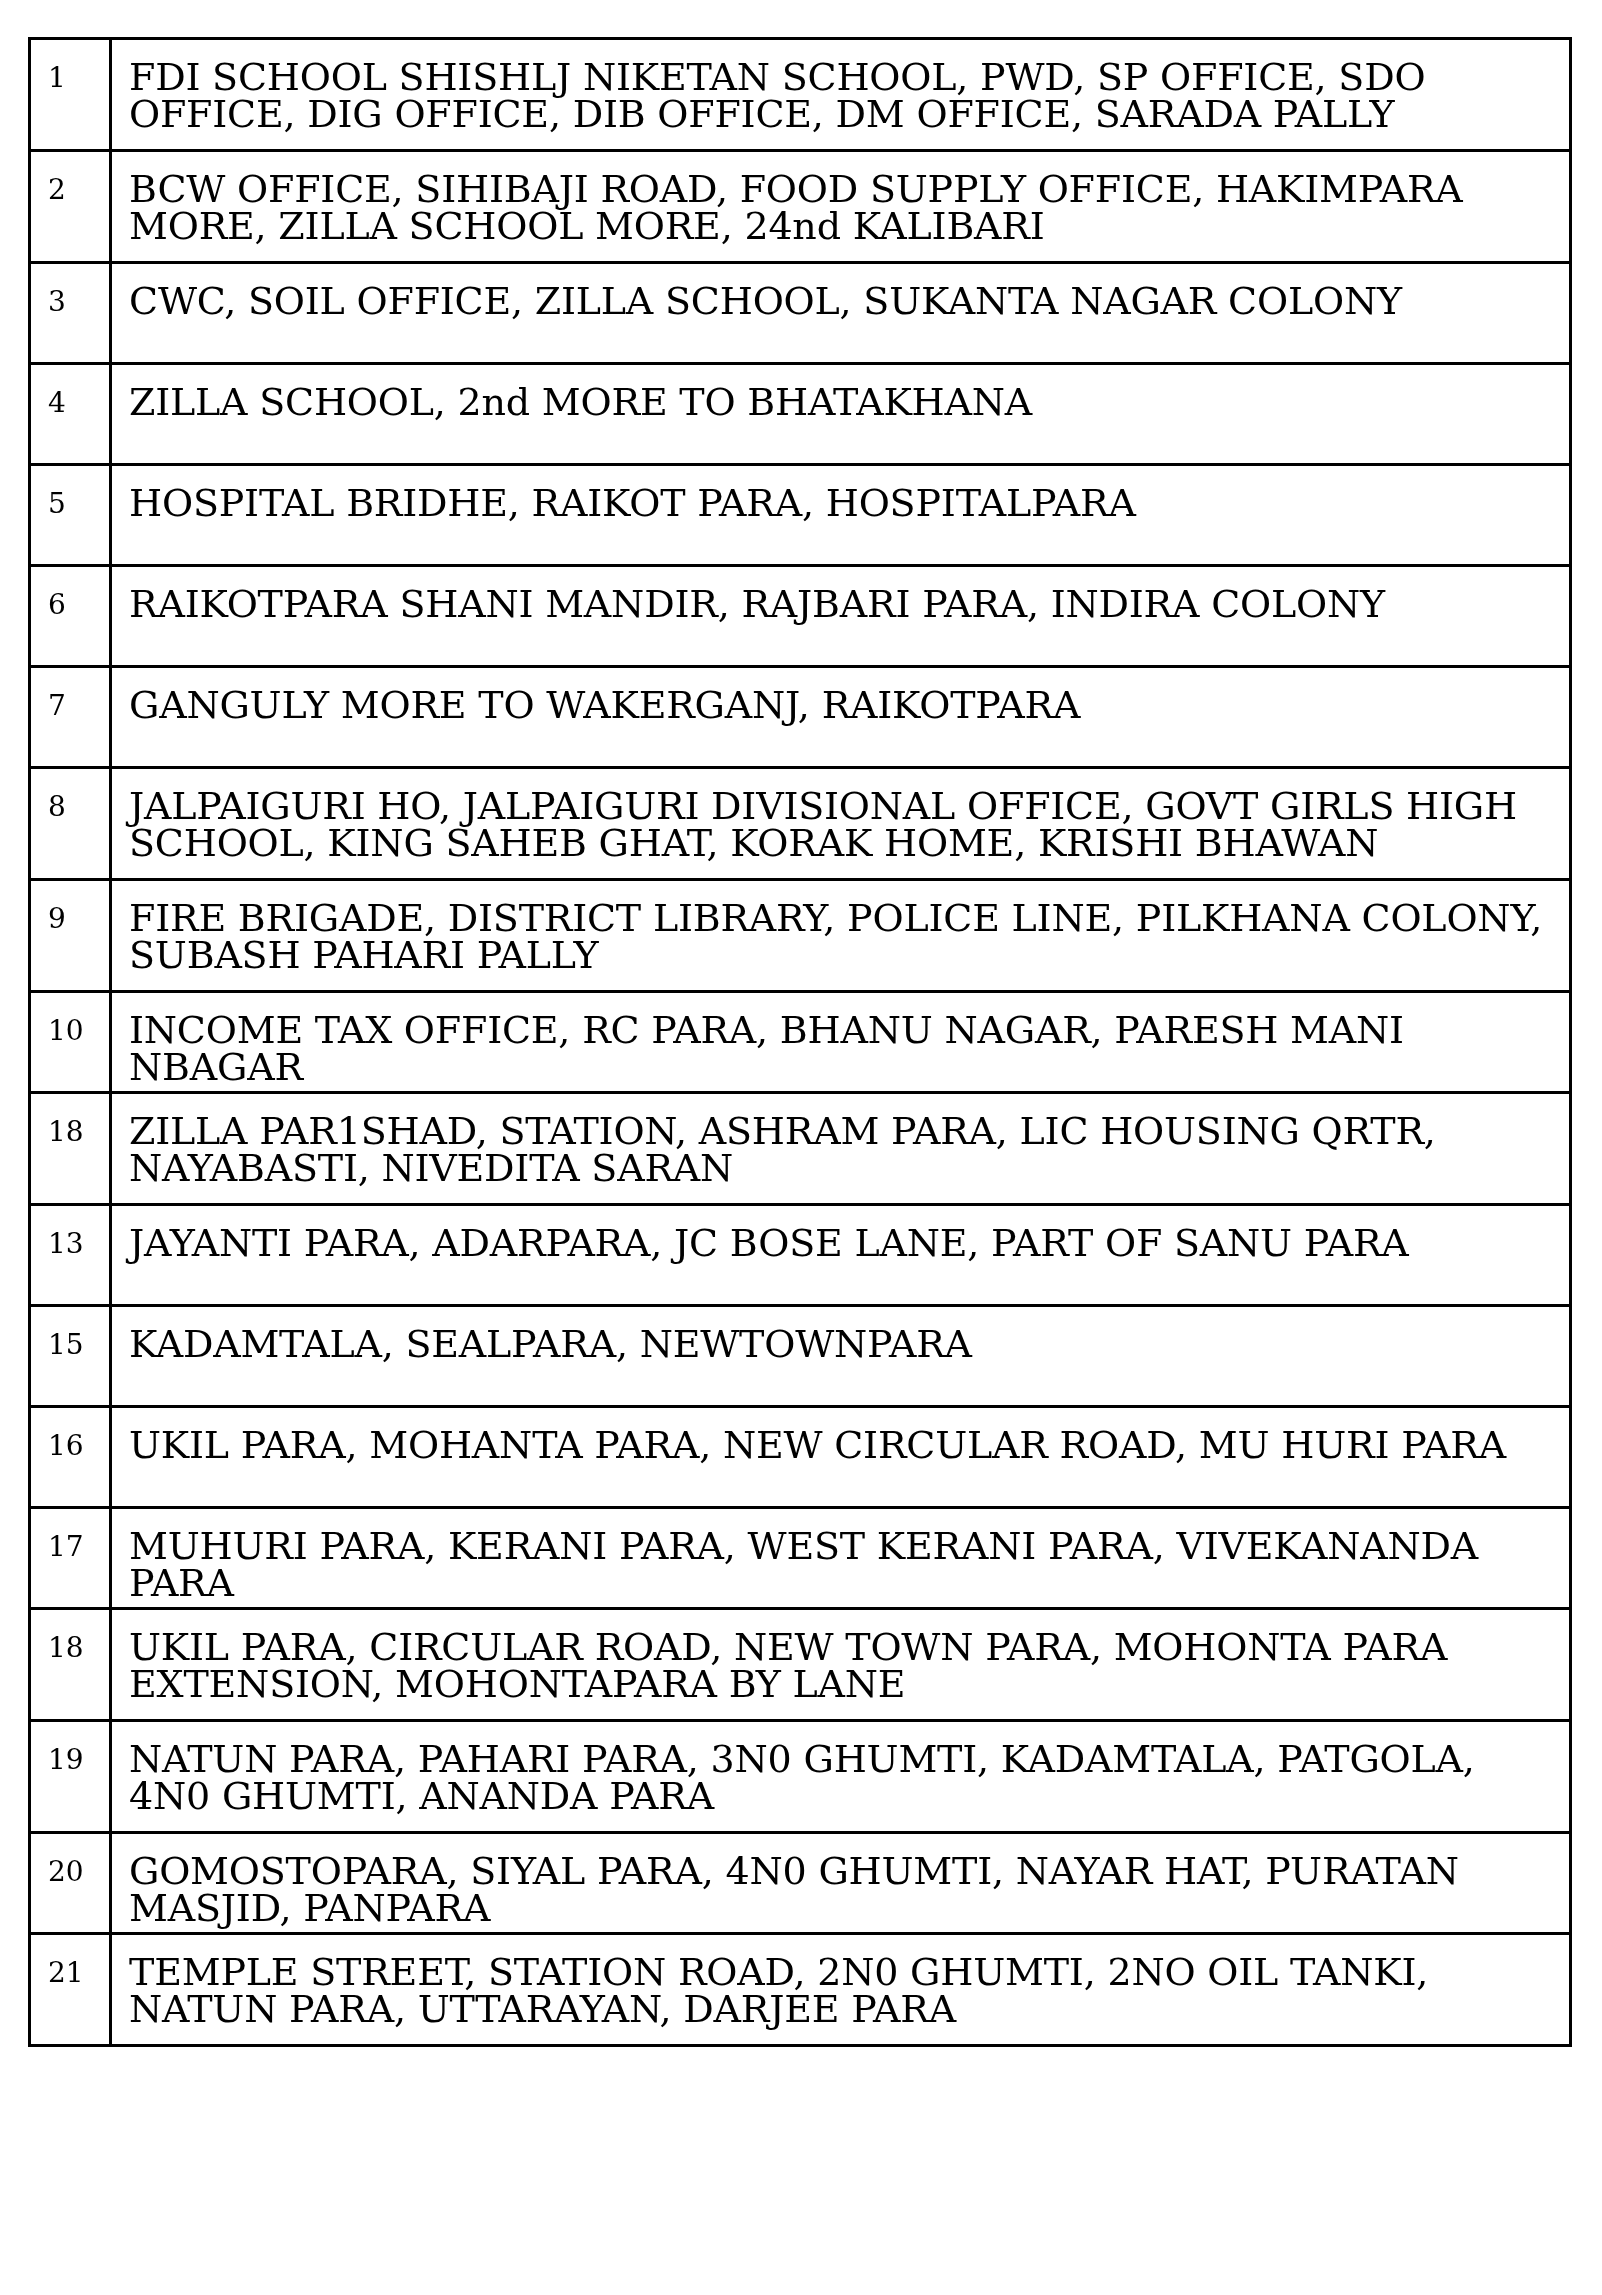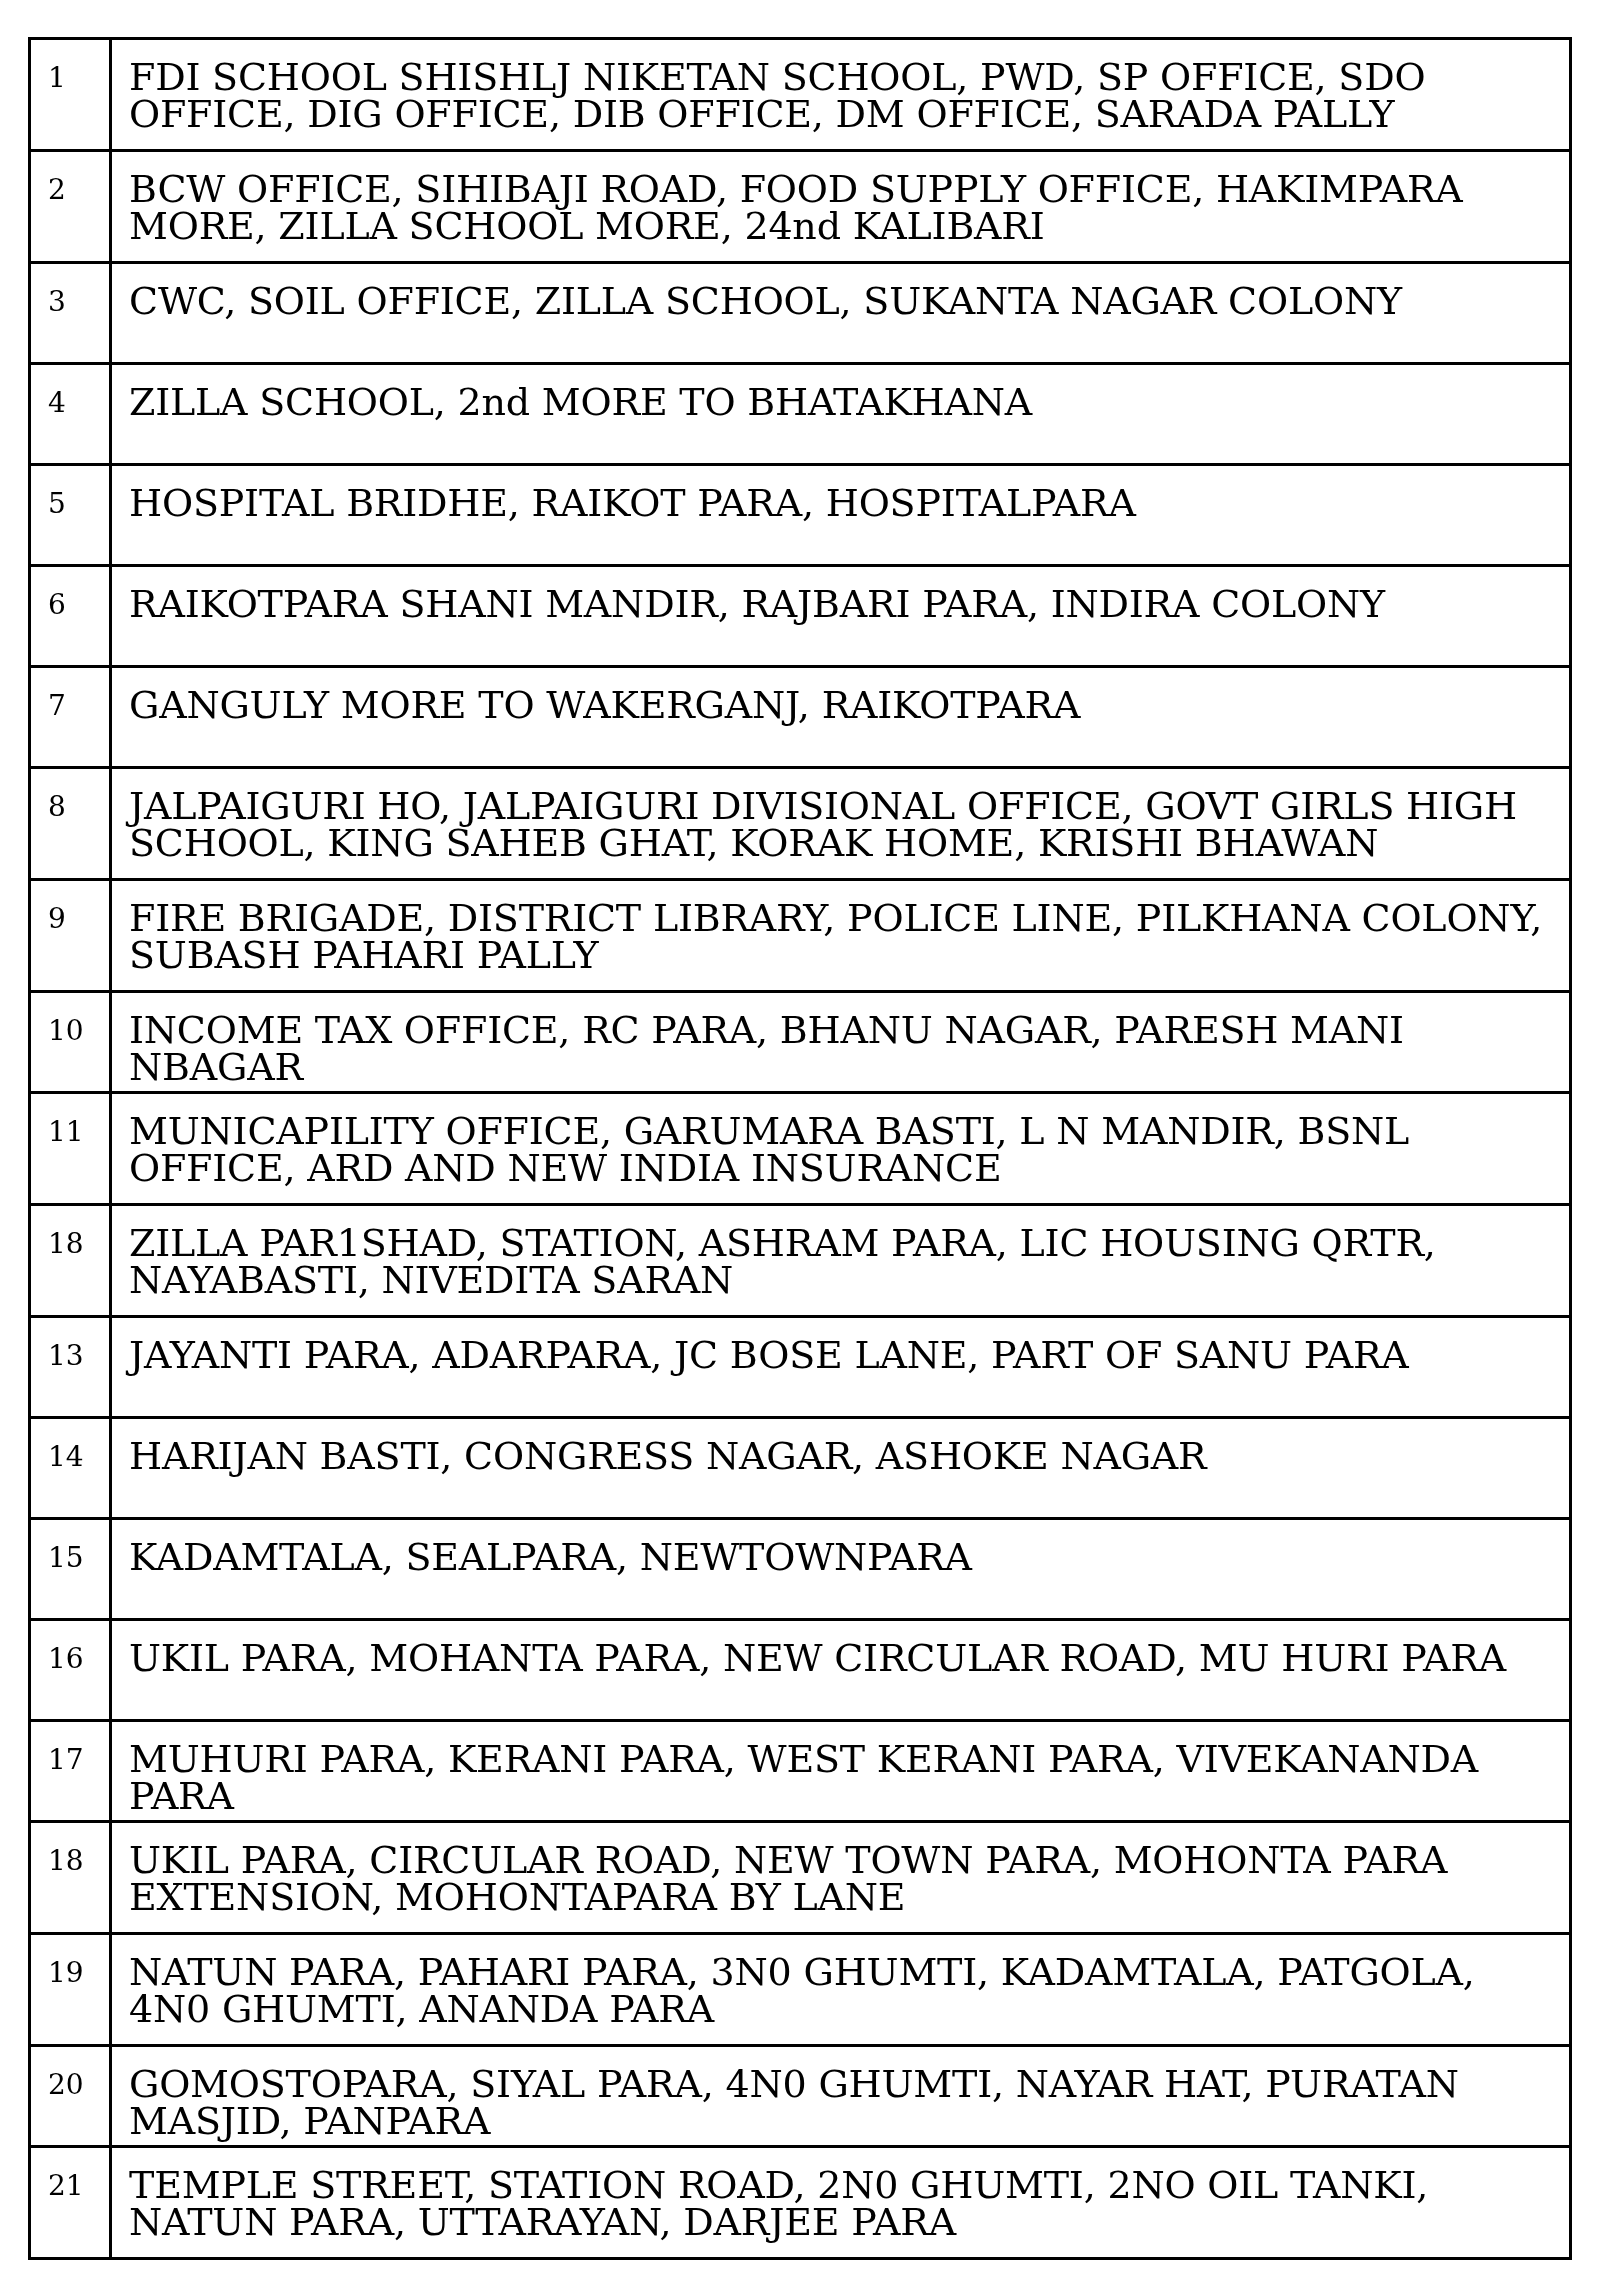--- a/index.html
+++ b/index.html
@@ -88,34 +88,26 @@
       </tr>
       <tr class="row-double">
         <td class="num-cell">9</td>
         <td class="desc-cell">FIRE BRIGADE, DISTRICT LIBRARY, POLICE LINE, PILKHANA COLONY, SUBASH PAHARI PALLY</td>
       </tr>
       <tr class="row-single">
         <td class="num-cell">10</td>
         <td class="desc-cell">INCOME TAX OFFICE, RC PARA, BHANU NAGAR, PARESH MANI NBAGAR</td>
       </tr>
       <tr class="row-double">
-        <td class="num-cell">11</td>
-        <td class="desc-cell">MUNICAPILITY OFFICE, GARUMARA BASTI, L N MANDIR, BSNL OFFICE, ARD AND NEW INDIA INSURANCE</td>
-      </tr>
-      <tr class="row-double">
         <td class="num-cell">18</td>
         <td class="desc-cell">ZILLA PAR1SHAD, STATION, ASHRAM PARA, LIC HOUSING QRTR, NAYABASTI, NIVEDITA SARAN</td>
       </tr>
       <tr class="row-single">
         <td class="num-cell">13</td>
         <td class="desc-cell">JAYANTI PARA, ADARPARA, JC BOSE LANE, PART OF SANU PARA</td>
-      </tr>
-      <tr class="row-single">
-        <td class="num-cell">14</td>
-        <td class="desc-cell">HARIJAN BASTI, CONGRESS NAGAR, ASHOKE NAGAR</td>
       </tr>
       <tr class="row-single">
         <td class="num-cell">15</td>
         <td class="desc-cell">KADAMTALA, SEALPARA, NEWTOWNPARA</td>
       </tr>
       <tr class="row-single">
         <td class="num-cell">16</td>
         <td class="desc-cell">UKIL PARA, MOHANTA PARA, NEW CIRCULAR ROAD, MU HURI PARA</td>
       </tr>
       <tr class="row-single">

